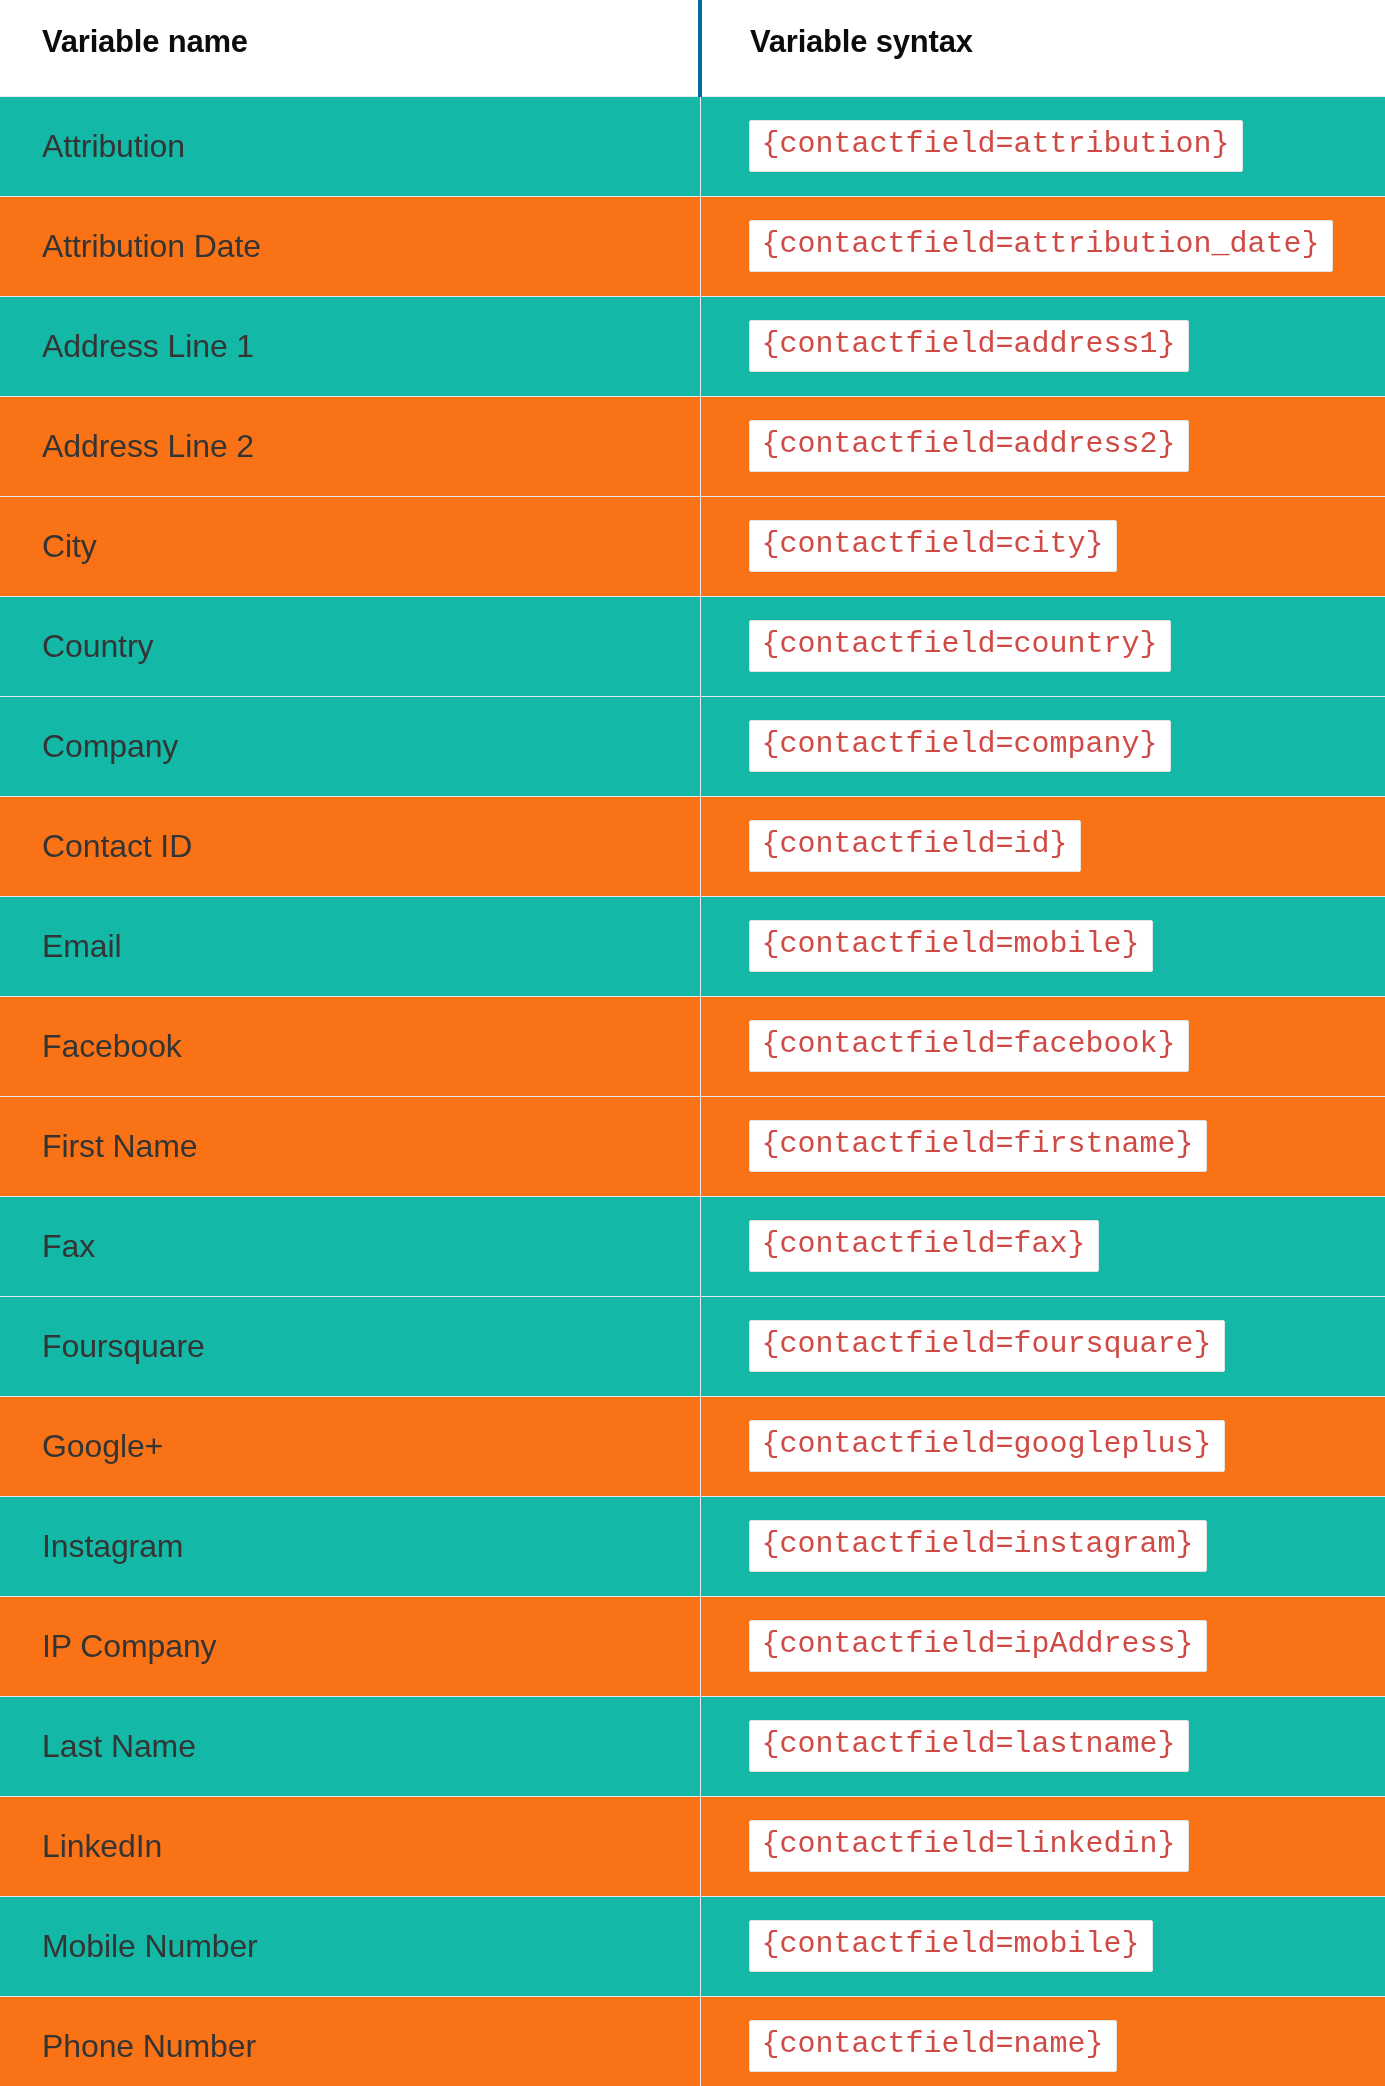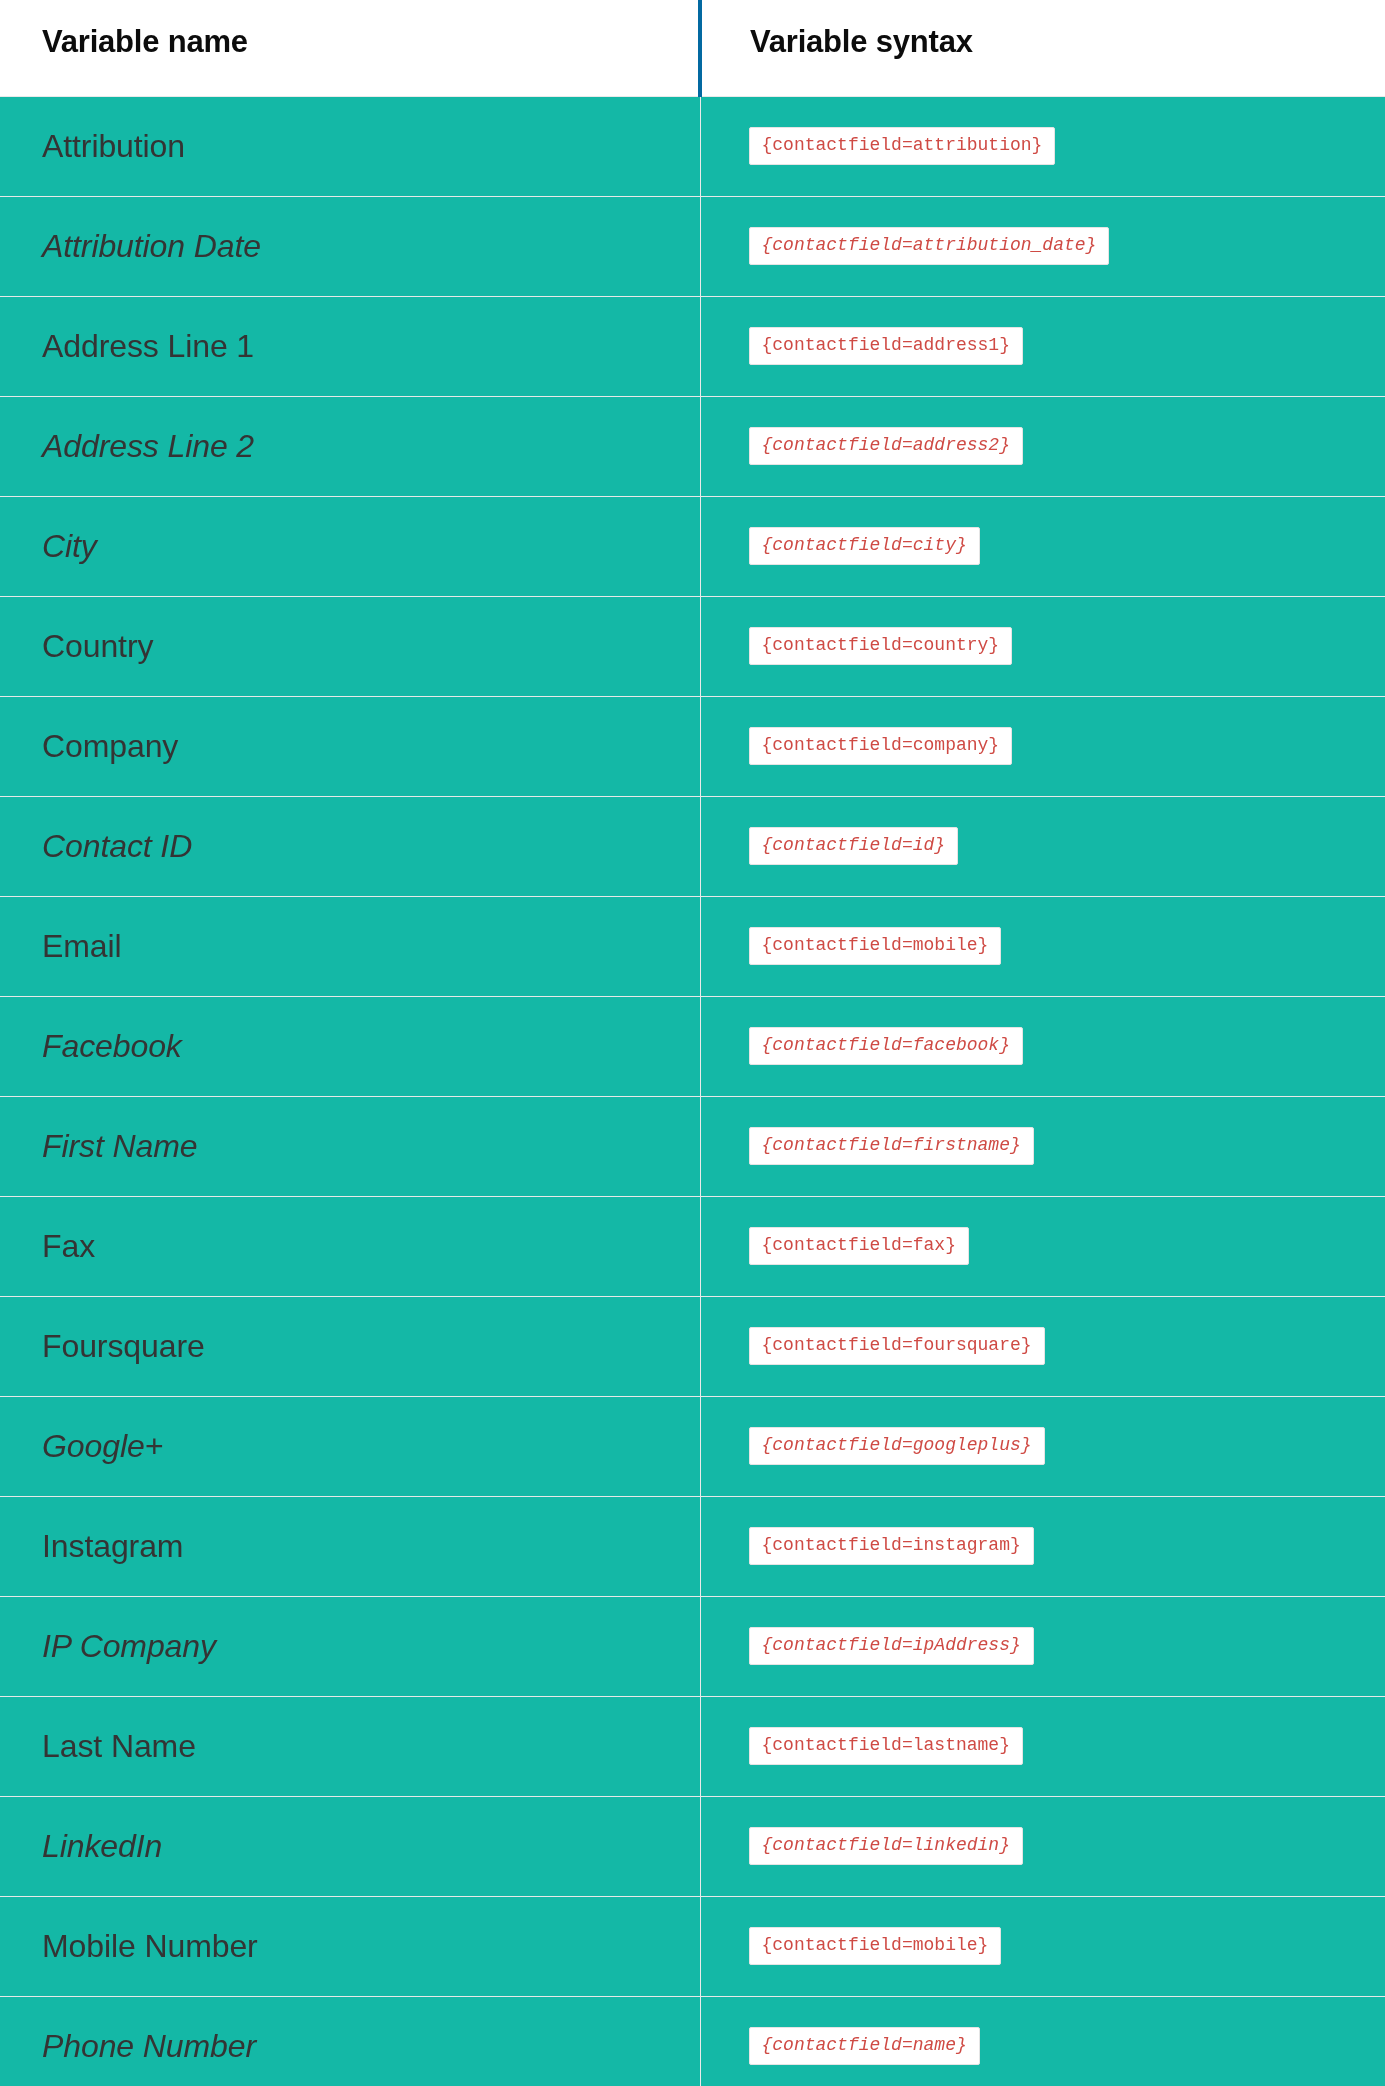--- a/index.html
+++ b/index.html
@@ -44,21 +44,21 @@
   thead th.th-syntax {
     padding-left: 48px;
     border-left: 4px solid #0369a1;
   }
 
   
   tbody tr.data-row {
     height: 100px;
   }
   tbody tr.shaded  { background: #14b8a6; }
-  tbody tr.plain   { background: #14b8a6; font-style: italic; }
+  tbody tr.plain   { background: #f97316; }
 
   tbody td {
     vertical-align: middle;
     padding: 0;
     margin: 0;
     border-bottom: 1px solid #e7e8e8;
     box-sizing: border-box;
   }
 
   td.cell-name {
@@ -75,21 +75,21 @@
     padding-left: 48px;
   }
 
   .code-chip {
     display: inline-block;
     background: #ffffff;
     border: 1px solid #e4e4e4;
     border-radius: 2px;
     padding: 7px 12px 9px 12px;
     font-family: "Liberation Mono", "DejaVu Sans Mono", monospace;
-    font-size: 18px;
+    font-size: 30px;
     line-height: 1.12;
     color: #cf4a44;
     white-space: nowrap;
     box-sizing: border-box;
   }
 </style>
 </head>
 <body>
 
 <table class="var-table">

